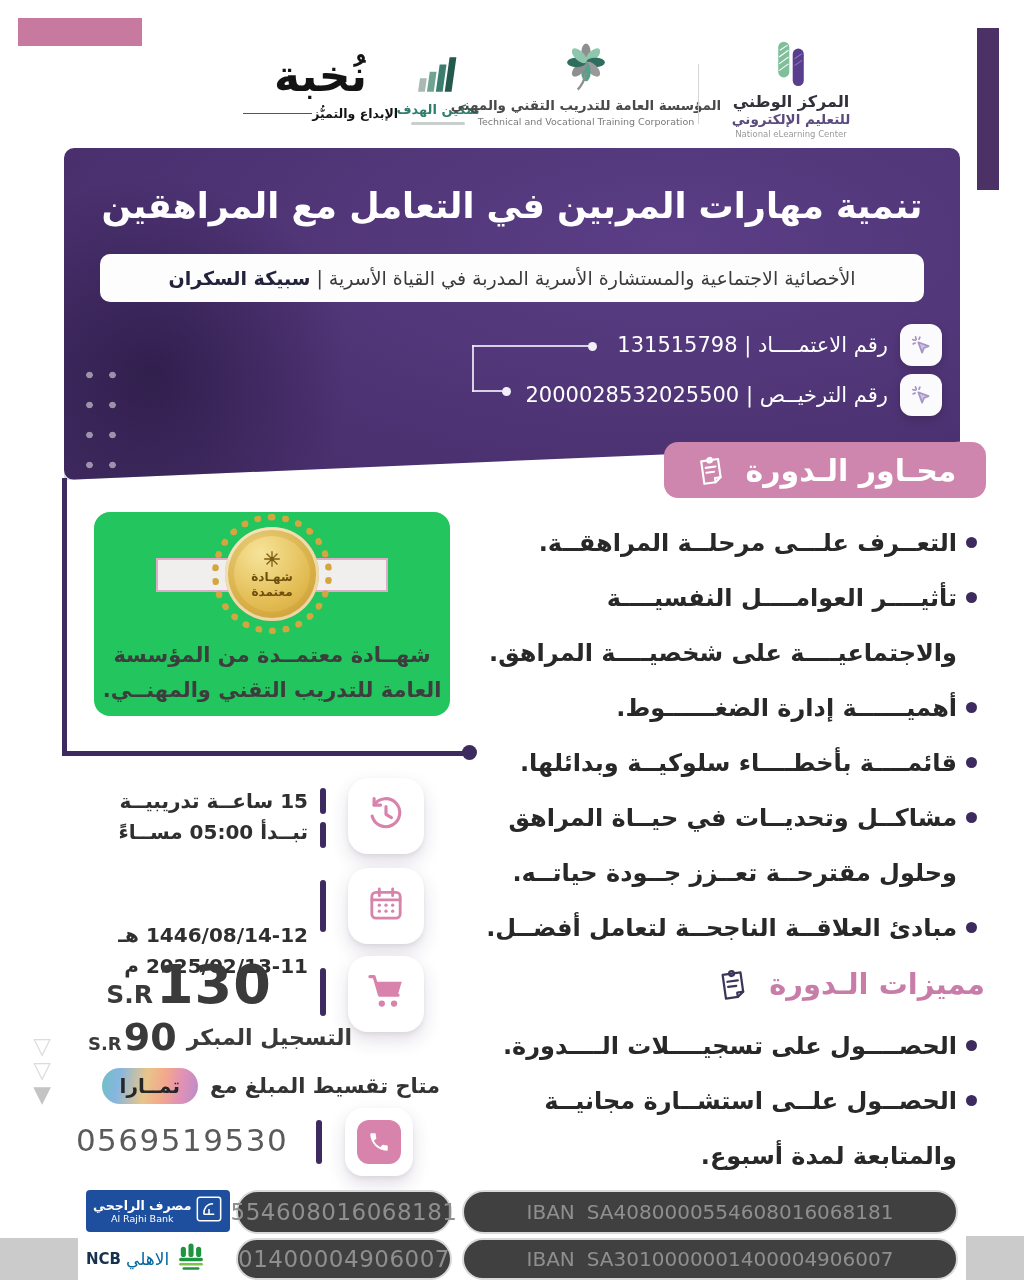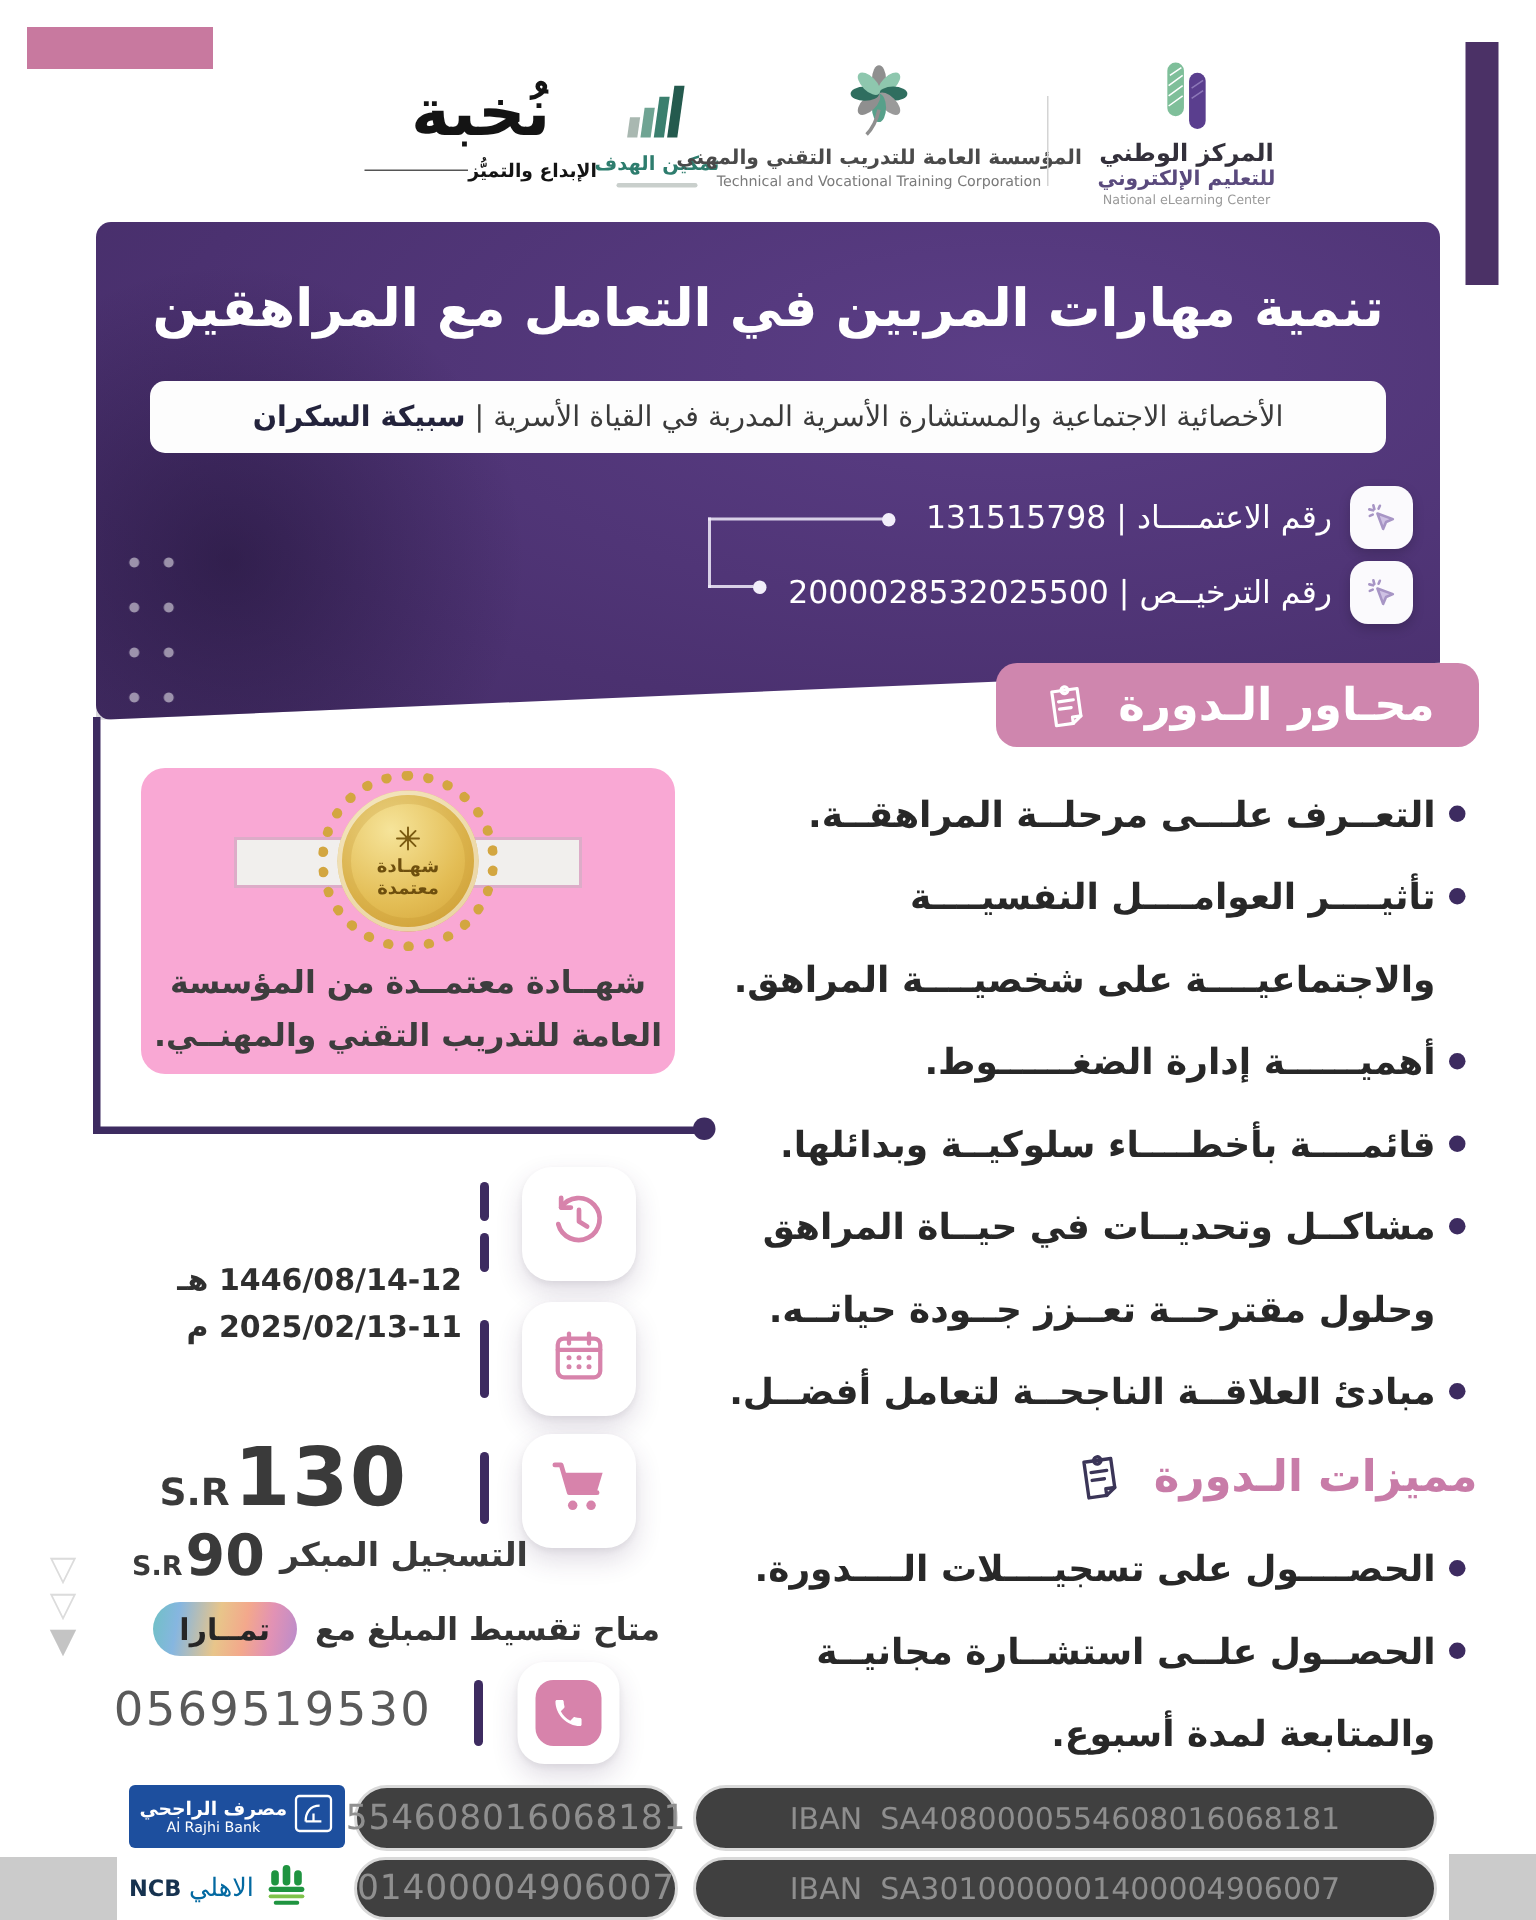--- a/index.html
+++ b/index.html
@@ -66,21 +66,21 @@
   .t-bullet::after{content:"";width:11px;height:11px;border-radius:50%;background:var(--indigo);}
   .t-spacer{width:28px;}
   .features-header{position:absolute;left:640px;top:958px;width:345px;height:52px;display:flex;align-items:center;gap:18px;
     color:var(--pink_text);font-size:29px;font-weight:bold;}
   .features-header .note-ic{color:#3b3558;}
 
   
   .cc-v{position:absolute;left:62px;top:478px;width:5px;height:278px;background:var(--indigo);}
   .cc-h{position:absolute;left:62px;top:751px;width:406px;height:5px;background:var(--indigo);}
   .cc-dot{position:absolute;left:462px;top:745px;width:15px;height:15px;border-radius:50%;background:var(--indigo);}
-  .cert-card{position:absolute;left:94px;top:512px;width:356px;height:204px;background:#f9a8d4;border-radius:16px;}
+  .cert-card{position:absolute;left:94px;top:512px;width:356px;height:204px;background:#22c55e;border-radius:16px;}
   .ribbon{position:absolute;left:62px;right:62px;top:46px;height:34px;border:2px solid #ddacc8;background:#f1efed;}
   .seal{position:absolute;left:50%;transform:translateX(-50%);top:2px;width:120px;height:120px;border-radius:50%;
     border:7px dotted #d3a640;display:flex;align-items:center;justify-content:center;}
   .seal-inner{width:94px;height:94px;border-radius:50%;display:flex;flex-direction:column;align-items:center;justify-content:center;
     background:radial-gradient(circle at 38% 28%, #f6e49a, #e3bd55 55%, #cf9c2f);
     box-shadow:inset 0 0 0 3px rgba(255,255,255,.55), inset 0 0 0 9px rgba(185,135,35,.22);}
   .seal-line{font-size:12px;font-weight:bold;color:#6e4f0e;line-height:15px;}
   .cert-caption{position:absolute;left:0;right:0;top:126px;text-align:center;font-size:21px;font-weight:bold;color:#3d3d3d;line-height:35px;}
 
   
@@ -342,41 +342,45 @@
     <span>
       <svg width="42" height="42" viewBox="0 0 24 24" fill="none" stroke="currentColor" stroke-width="1.8" stroke-linecap="round" stroke-linejoin="round">
         <path d="M5.2 6.8 A8 8 0 1 1 4.1 13.2"></path>
         <path d="M5.2 3.2 V6.9 H8.9"></path>
         <path d="M12 7.8 v4.4 l3.1 1.9"></path>
       </svg>
     </span>
   </div>
   <div class="d-bar" style="top:788px;height:26px;"></div>
   <div class="d-bar" style="top:822px;height:26px;"></div>
+  <div class="d-text" style="top:786px;">
+    <div>15 ساعــة تدريبيــة</div>
+    <div>تبــدأ 05:00 مســاءً</div>
+  </div>
 
   <div class="d-icon-card" style="top:868px;">
     <span>
       <svg width="40" height="40" viewBox="0 0 24 24" fill="none" stroke="currentColor" stroke-width="1.7" stroke-linecap="round">
         <rect x="3.5" y="5" width="17" height="15.5" rx="2.5"></rect>
         <line x1="8" y1="3" x2="8" y2="7"></line>
           <line x1="16" y1="3" x2="16" y2="7"></line>
         <line x1="3.5" y1="9.5" x2="20.5" y2="9.5"></line>
         <g fill="currentColor" stroke="none">
           <circle cx="8" cy="12.7" r="1"></circle>
             <circle cx="12" cy="12.7" r="1"></circle>
             <circle cx="16" cy="12.7" r="1"></circle>
           <circle cx="8" cy="16.3" r="1"></circle>
             <circle cx="12" cy="16.3" r="1"></circle>
             <circle cx="16" cy="16.3" r="1"></circle>
         </g>
       </svg>
     </span>
   </div>
   <div class="d-bar" style="top:880px;height:52px;"></div>
-  <div class="d-text" style="top:838px;">
+  <div class="d-text" style="top:920px;">
     <div class="date-line">
         <span>هـ</span>
         <span>1446/08/14-12</span>
       </div>
     <div class="date-line">
         <span>م</span>
         <span>2025/02/13-11</span>
       </div>
   </div>
 

